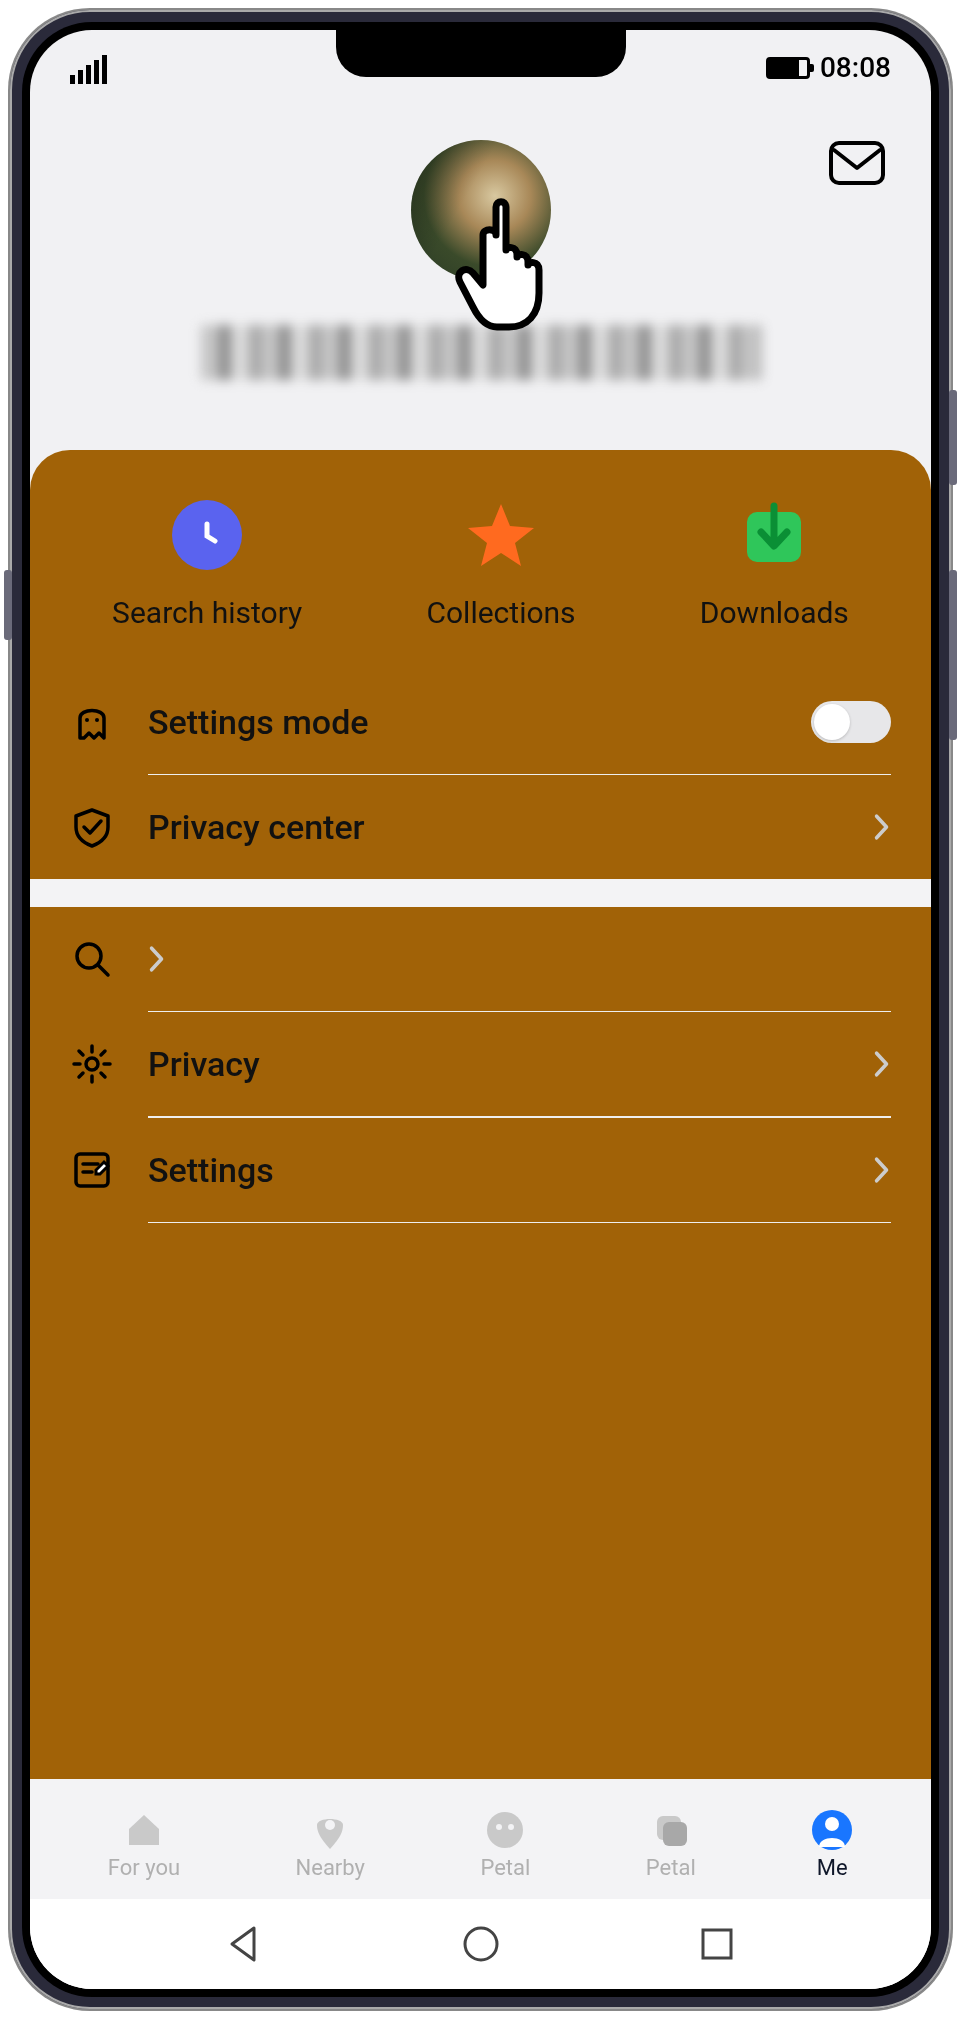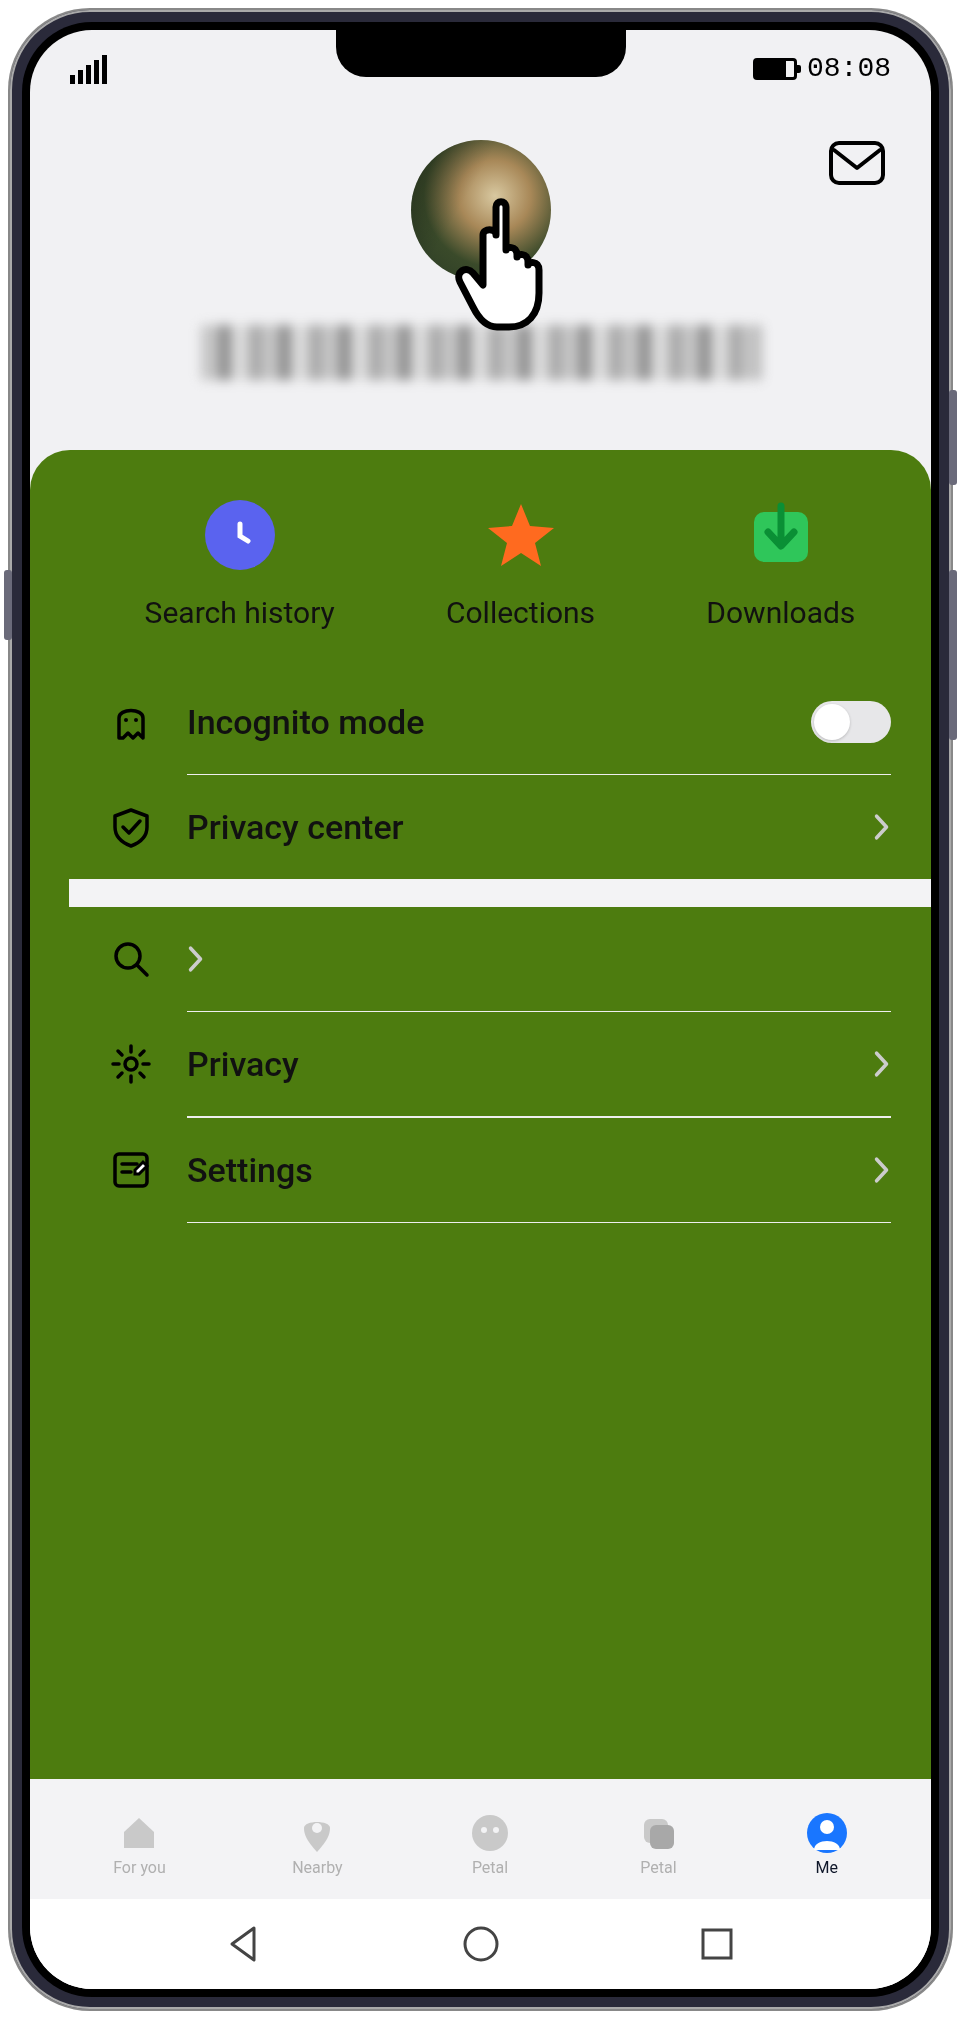--- a/index.html
+++ b/index.html
@@ -56,21 +56,21 @@
   
   .status-bar {
     height: 60px;
     display: flex;
     justify-content: space-between;
     align-items: flex-end;
     padding: 0 40px 6px 40px;
     font-size: 28px;
     font-weight: 500;
   }
-  .status-left, .status-right { display: flex; align-items: center; gap: 10px; font-family: Liberation Mono, monospace; }
+  .status-left, .status-right { display: flex; align-items: center; gap: 10px; }
   .signal-bars { display: flex; align-items: flex-end; gap: 3px; }
   .signal-bars span { width: 5px; background: #000; }
   .signal-bars span:nth-child(1){height:9px}
   .signal-bars span:nth-child(2){height:14px}
   .signal-bars span:nth-child(3){height:19px}
   .signal-bars span:nth-child(4){height:24px}
   .signal-bars span:nth-child(5){height:29px}
   .battery { width: 44px; height: 22px; border: 3px solid #000; border-radius: 4px; position: relative; }
   .battery::after { content:""; position:absolute; right:-7px; top:4px; width:4px; height:8px; background:#000; border-radius:0 2px 2px 0; }
   .battery-fill { width: 80%; height: 100%; background: #000; }
@@ -109,25 +109,24 @@
   .username-blur {
     margin-top: 45px;
     width: 560px; height: 55px;
     background: repeating-linear-gradient(90deg, #bdbdbd 0 18px, #7a7a7a 18px 30px, #d8d8d8 30px 48px, #9a9a9a 48px 60px);
     filter: blur(6px);
     opacity: 0.85;
   }
 
   
   .card {
-    background: #4d7c0f;
+    background: #a16207;
     border-radius: 40px 40px 0 0;
     flex: 1;
     overflow: hidden;
-    padding-left: 39px;
   }
   .tiles {
     display: flex;
     justify-content: space-around;
     padding: 50px 20px 40px 20px;
   }
   .tile { display:flex; flex-direction:column; align-items:center; gap: 25px; }
   .tile-icon { width: 70px; height: 70px; border-radius: 50%; display:flex; align-items:center; justify-content:center; }
   .tile-label { font-size: 30px; color:#111; }
 
@@ -155,21 +154,21 @@
   .tabbar {
     height: 120px;
     background: #f3f3f5;
     display:flex;
     justify-content: space-around;
     align-items: center;
     padding: 10px 20px 0 20px;
   }
   .tab { display:flex; flex-direction:column; align-items:center; gap:4px; }
   .tab-icon { width:42px; height:42px; display:flex; align-items:center; justify-content:center; }
-  .tab-label { font-size: 16px; color:#b0b0b0; }
+  .tab-label { font-size: 22px; color:#b0b0b0; }
   .tab.active .tab-label { color:#0f172a; }
 
   
   .navbar {
     height: 90px;
     background: #fff;
     display:flex;
     justify-content: space-evenly;
     align-items: center;
   }
@@ -257,21 +256,21 @@
         <div class="list">
 
           <div class="row">
             <div class="icon">
               <svg viewBox="0 0 44 44" width="44" height="44">
                   <path d="M10 38 L10 18 C10 8 34 8 34 18 L34 38 L29 33 L24 38 L19 33 L14 38 Z" fill="none" stroke="#000" stroke-width="3.5" stroke-linejoin="round"></path>
                   <circle cx="17" cy="20" r="2" fill="#000"></circle>
                   <circle cx="27" cy="20" r="2" fill="#000"></circle>
                 </svg>
             </div>
-            <span class="label">Incognito mode</span>
+            <span class="label">Settings mode</span>
             <div class="toggle"></div>
           </div>
           <div class="divider"></div>
           <div class="row">
             <div class="icon">
               <svg viewBox="0 0 44 44" width="44" height="44">
                   <path d="M22 5 L38 11 L38 22 C38 32 30 38 22 41 C14 38 6 32 6 22 L6 11 Z" fill="none" stroke="#000" stroke-width="3.5" stroke-linejoin="round"></path>
                   <path d="M14 22 L20 28 L31 16" fill="none" stroke="#000" stroke-width="3.5" stroke-linecap="round" stroke-linejoin="round"></path>
                 </svg>
             </div>

